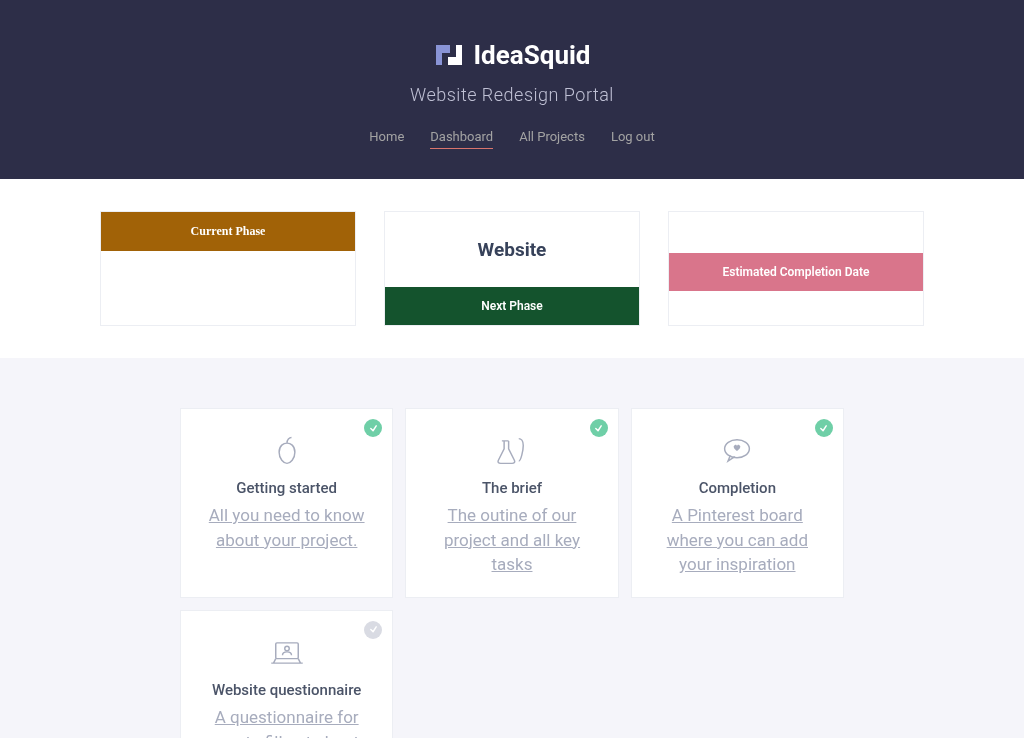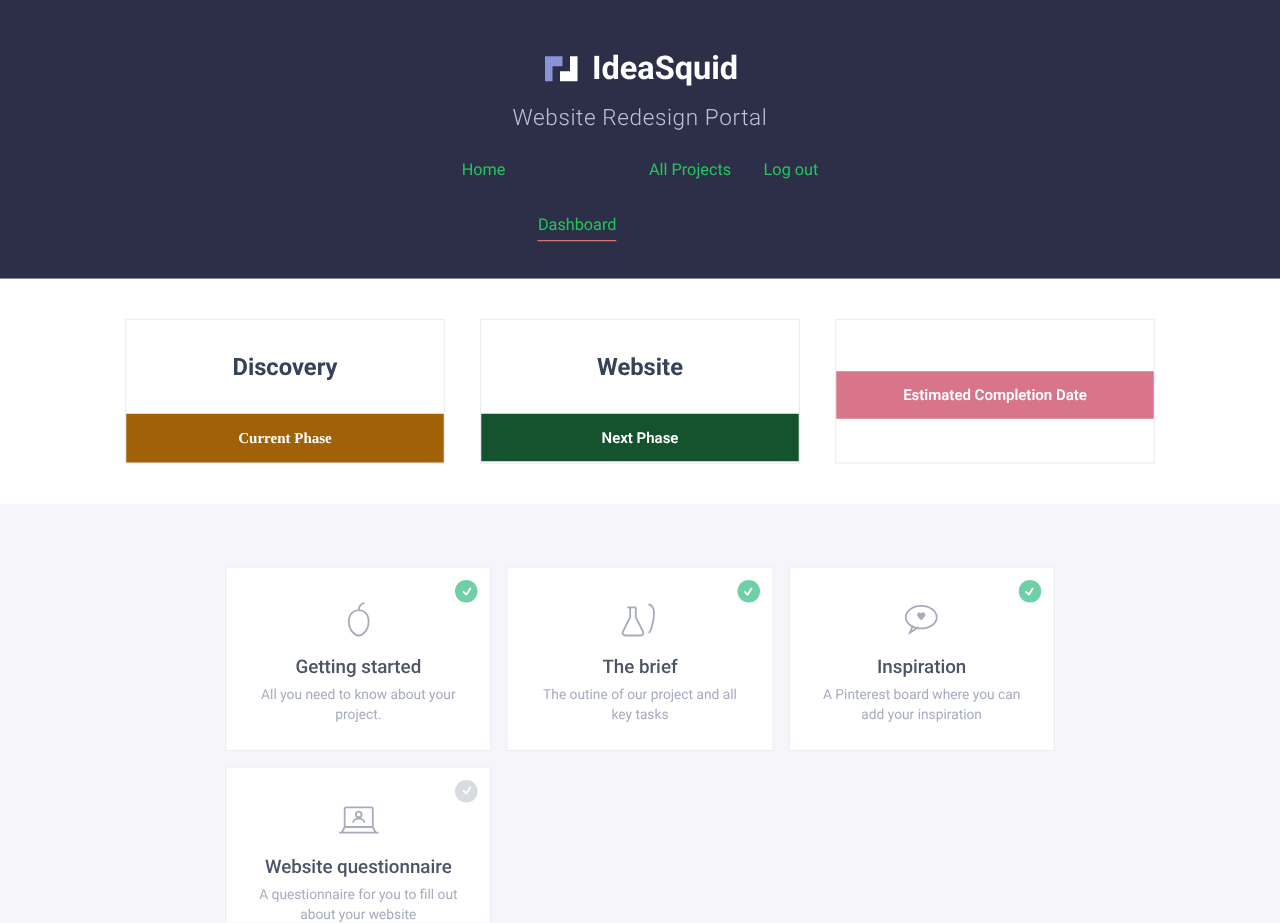--- a/index.html
+++ b/index.html
@@ -38,29 +38,28 @@
   color: #bfc0d4;
   letter-spacing: 0.5px;
   margin-bottom: 24px;
 }
 .nav {
   display: flex;
   justify-content: center;
   gap: 26px;
 }
 .nav a {
-  color: #22c55e;
+  color: #a3a3a3;
   font-size: 13px;
   text-decoration: none;
   padding-bottom: 4px;
   cursor: pointer;
 }
 .nav a.active {
   border-bottom: 1px solid #d9746c;
-  margin-top: 44px;
 }
 .status-section {
   background: #fff;
   padding: 32px 100px 32px 100px;
 }
 .status-row {
   display: flex;
   gap: 28px;
 }
 .status-card {
@@ -123,23 +122,24 @@
   justify-content: center;
 }
 .task-icon svg { stroke: #a7acbd; fill: none; stroke-width: 1.3; }
 .task-title {
   font-size: 15px;
   color: #4b5468;
   margin-bottom: 6px;
   font-weight: 500;
 }
 .task-desc {
-  font-size: 11px;
+  font-size: 17px;
   color: #a7acbd;
   line-height: 1.45;
+  text-decoration: underline;
 }
 </style>
 </head>
 <body>
 
 <div class="header">
   <div class="logo">
     <span class="logo-mark">
       <svg viewBox="0 0 30 24">
         <path d="M2 2 h14 v8 h-8 v12 h-6 z" fill="#8994d6"></path>
@@ -153,21 +153,20 @@
     <a>Home</a>
     <a class="active">Dashboard</a>
     <a>All Projects</a>
     <a>Log out</a>
   </div>
 </div>
 
 <div class="status-section">
   <div class="status-row">
     <div class="status-card">
-      <div class="value">Discovery</div>
       <div class="label dark">Current Phase</div>
     </div>
     <div class="status-card">
       <div class="value">Website</div>
       <div class="label blue">Next Phase</div>
     </div>
     <div class="status-card">
       <div class="label pink">Estimated Completion Date</div>
     </div>
   </div>
@@ -207,21 +206,21 @@
         <div class="badge done">
           <svg viewBox="0 0 10 10">
             <use href="#check-icon"></use>
           </svg>
         </div>
         <div class="task-icon">
           <svg viewBox="0 0 32 26" width="36" height="30">
             <use href="#heart-bubble-icon"></use>
           </svg>
         </div>
-        <div class="task-title">Inspiration</div>
+        <div class="task-title">Completion</div>
         <div class="task-desc">A Pinterest board where you can add your inspiration</div>
       </div>
       <div class="task-card">
         <div class="badge pending">
           <svg viewBox="0 0 10 10">
             <use href="#check-icon"></use>
           </svg>
         </div>
         <div class="task-icon">
           <svg viewBox="0 0 32 26" width="36" height="30">

